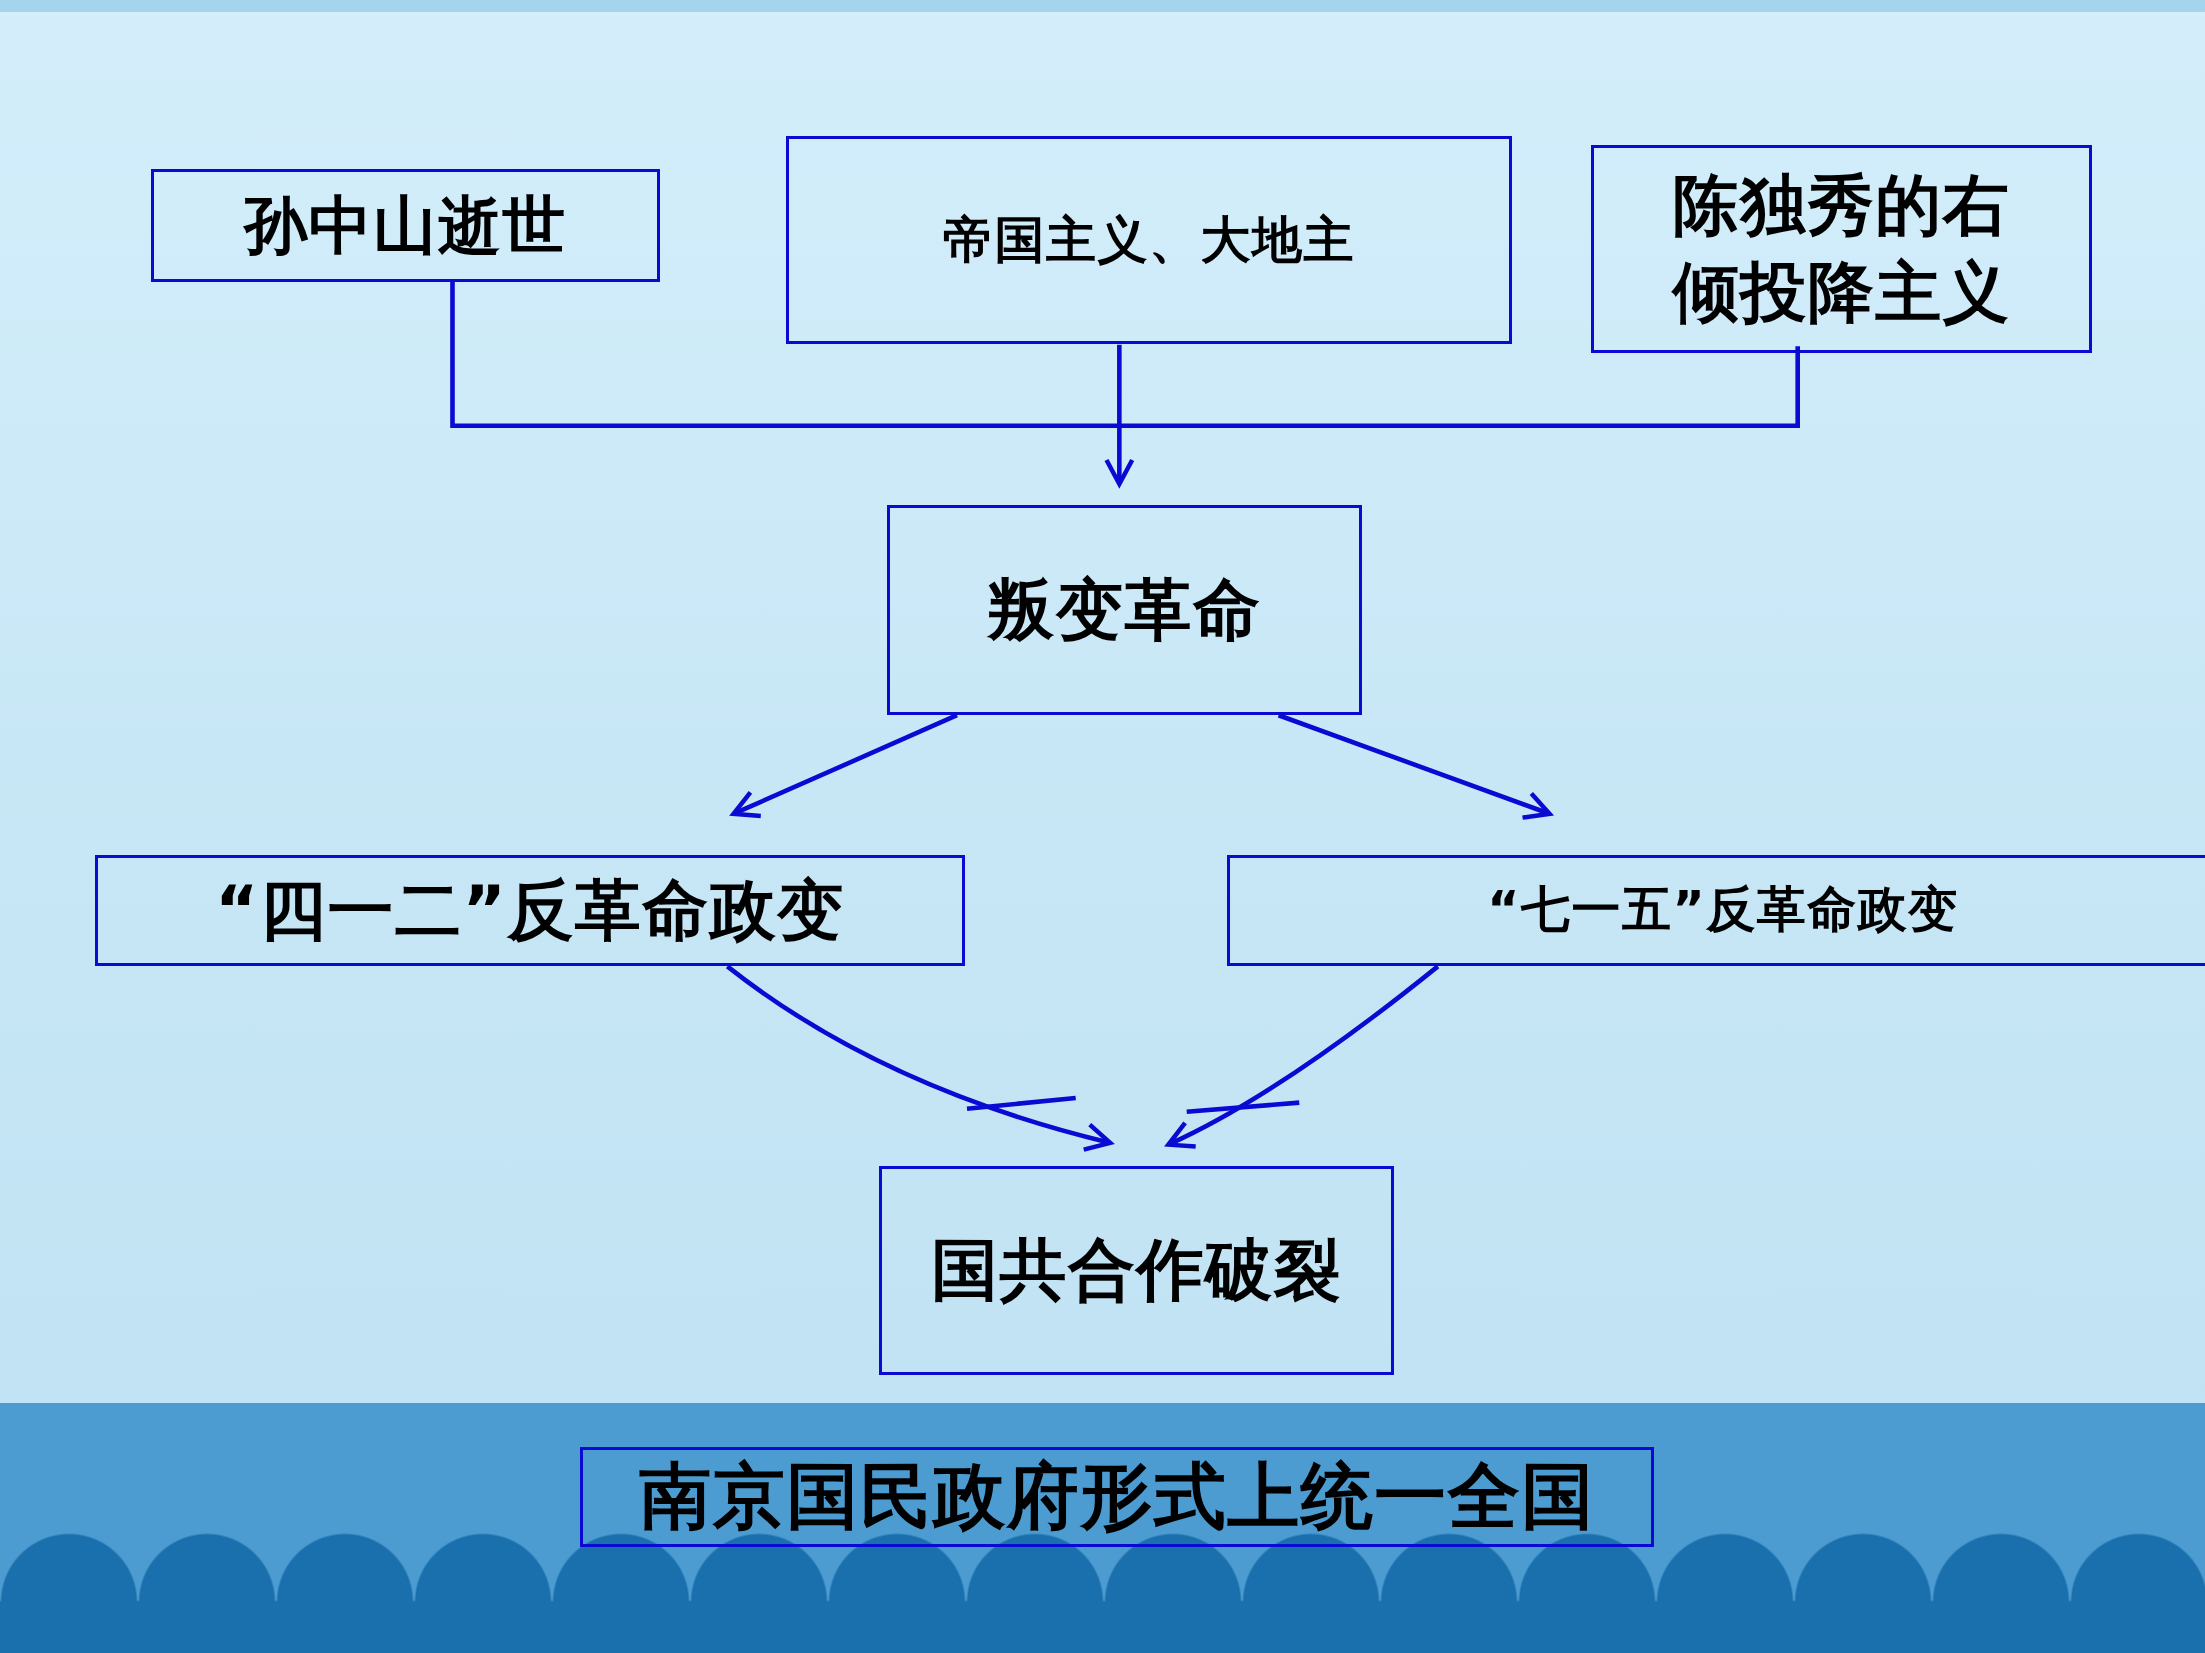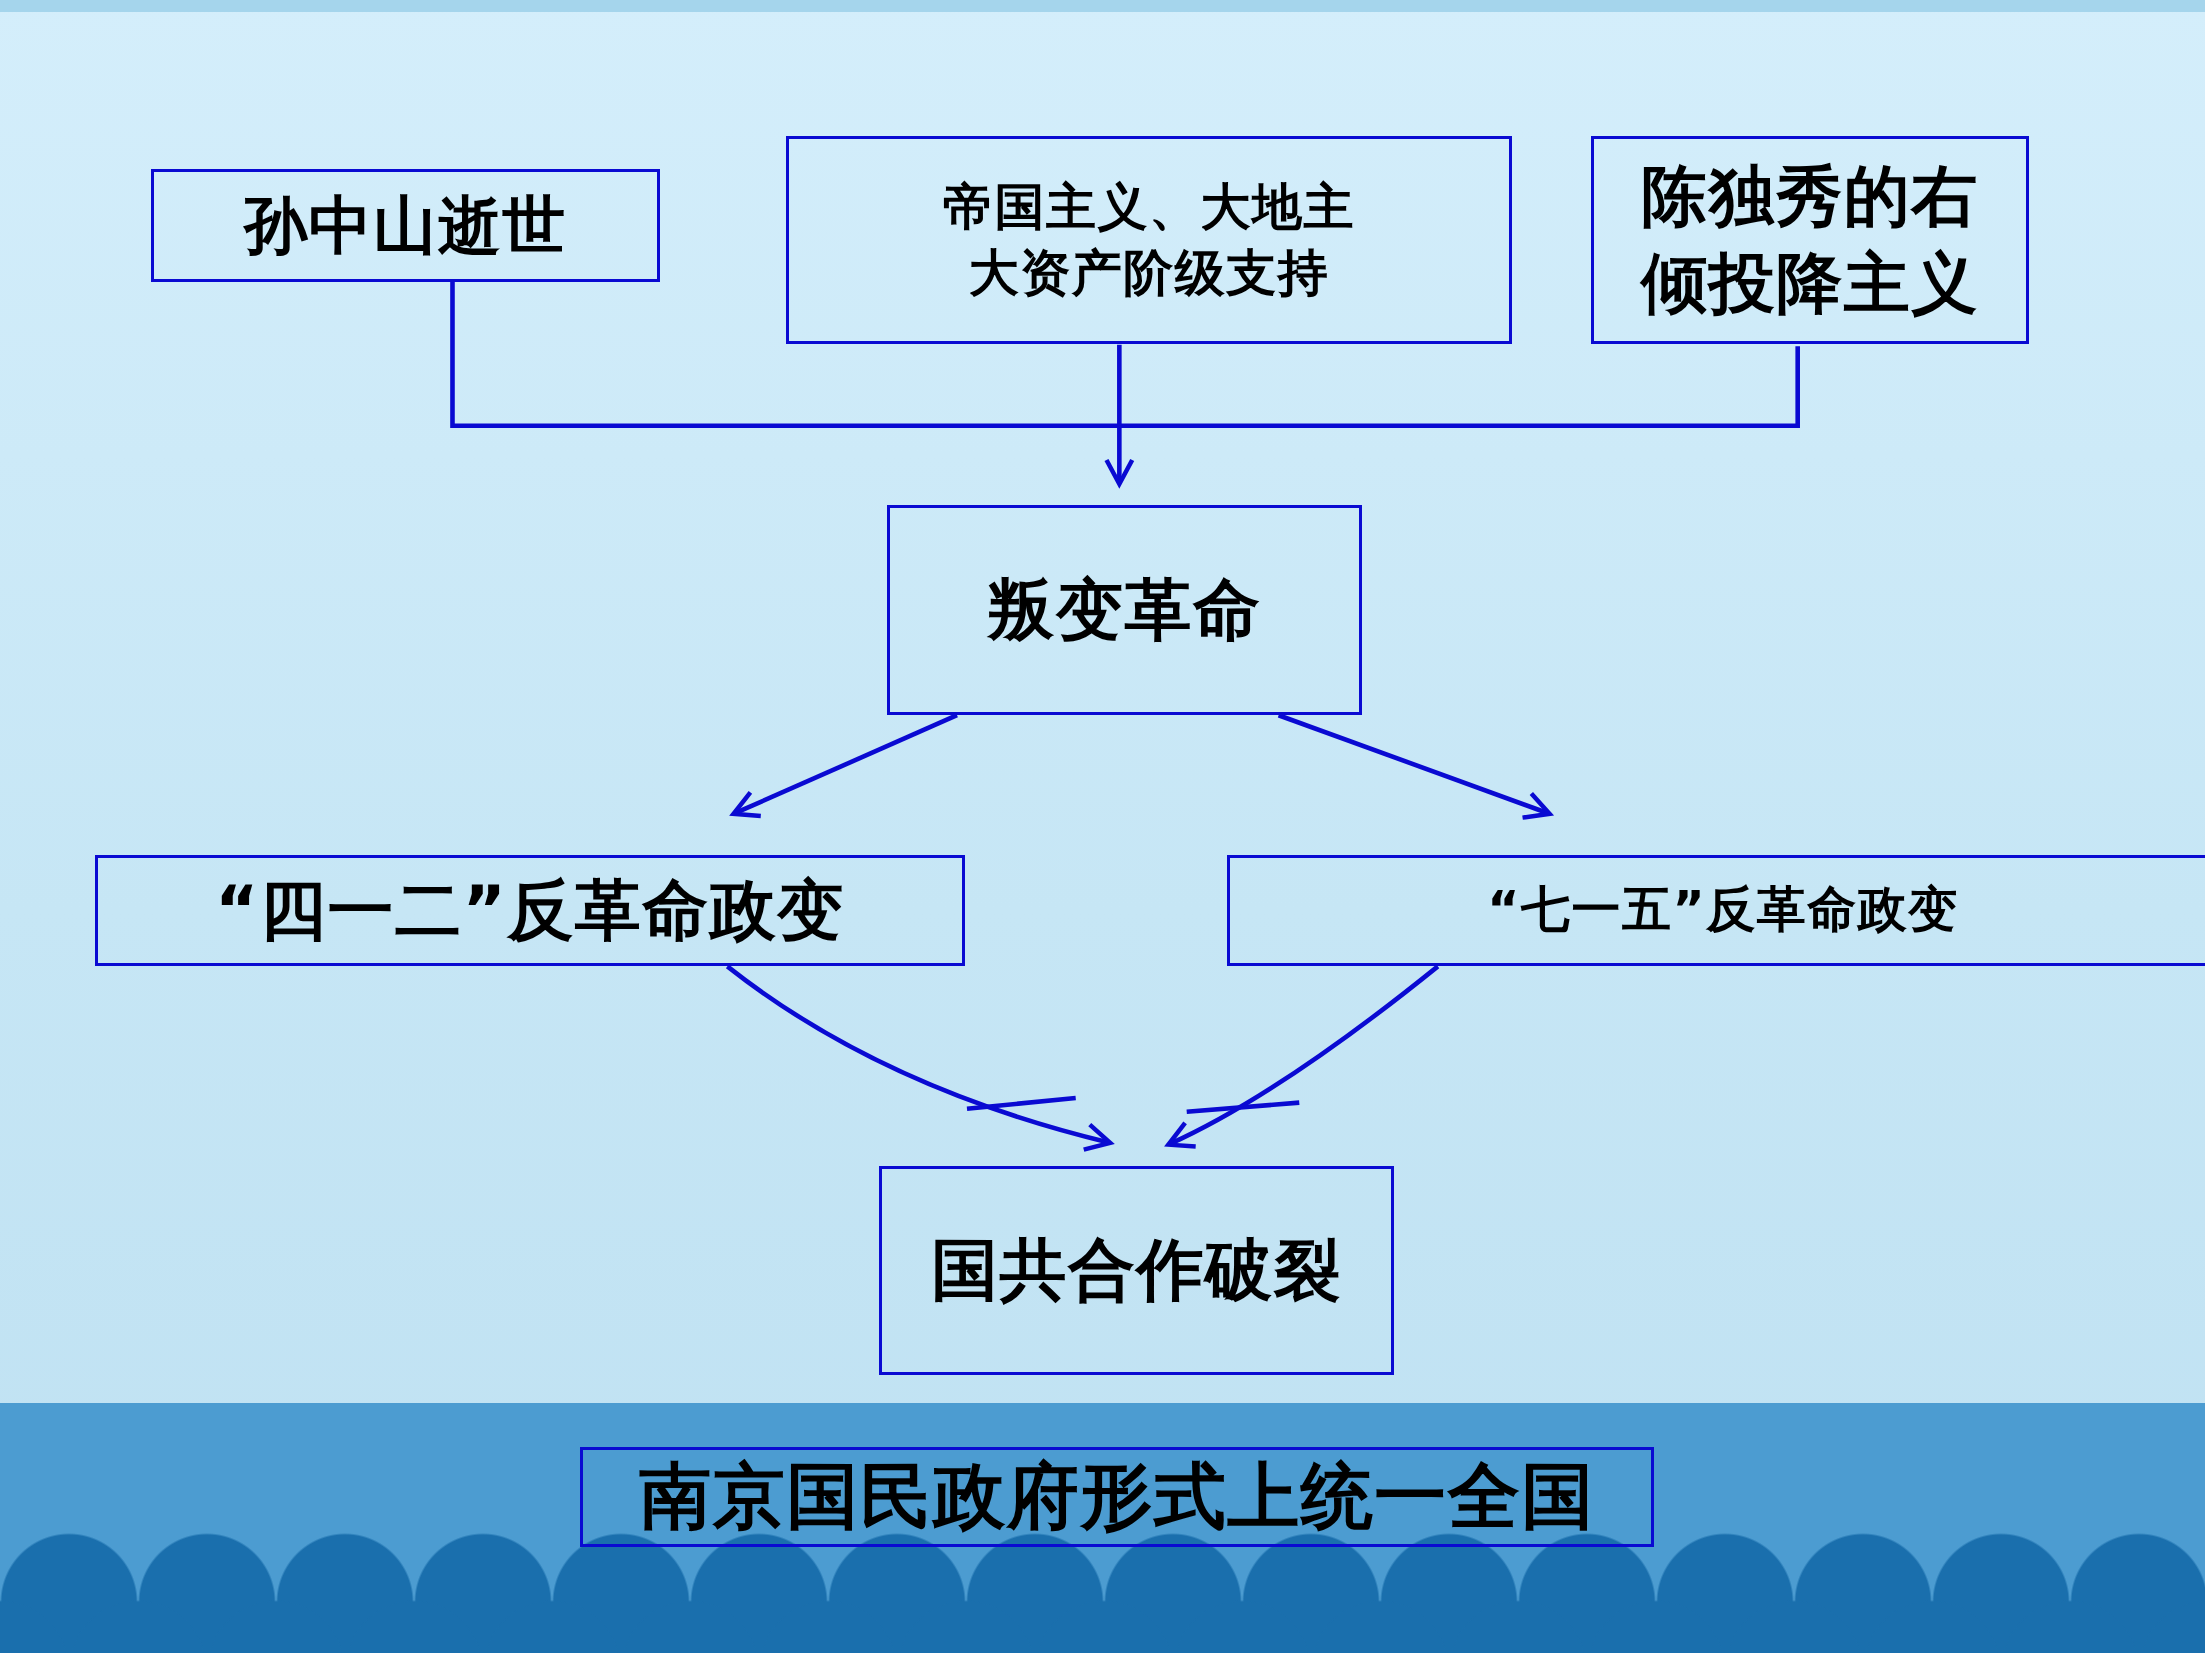--- a/index.html
+++ b/index.html
@@ -30,21 +30,21 @@
     text-align:right;
     color:#000;
     font-weight:bold;
     line-height:1.32;
     letter-spacing:1.5px;
     background:transparent;
   }
   .node span{display:block;white-space:nowrap;}
   #box-sun     {left:151px;  top:169px;  width:509px;  height:113px; font-size:63px;}
   #box-support {left:786px; top:136px;  width:726px;  height:208px; font-size:50px;}
-  #box-chen    {left:1591px; top:136px;  width:438px;  height:208px; font-size:66px;}
+  #box-chen    {left:1591px; top:145px;  width:501px;  height:208px; font-size:66px;}
   #box-kmt     {left:887px; top:505px;  width:475px;  height:210px; font-size:67px;}
   #box-412     {left:95px;  top:855px; width:870px; height:111px; font-size:66px;}
   #box-715     {left:1227px; top:855px; width:992px; height:111px; font-size:49px;}
   #box-split   {left:879px; top:1166px; width:515px;  height:209px; font-size:67px;}
   #box-nanjing {left:580px;  top:1447px; width:1074px; height:100px; font-size:72px; z-index:4;}
   
   .band{
     position:absolute;left:0;top:1403px;width:100%;height:251px;
     background:#4c9cd1;
     z-index:1;
@@ -97,21 +97,20 @@
     <path d="M1263 1448 L1405 1434"></path>
     <path d="M1550 1452 L1697 1440"></path>
   </svg>
 
   <div class="node" id="box-sun">
     <span>孙中山逝世</span>
   </div>
 
   <div class="node" id="box-support">
     <span>帝国主义、大地主</span>
-    <span>大资产阶级支持</span>
   </div>
 
   <div class="node" id="box-chen">
     <span>陈独秀的右</span>
     <span>倾投降主义</span>
   </div>
 
   <div class="node" id="box-kmt">
     <span>叛变革命</span>
   </div>

